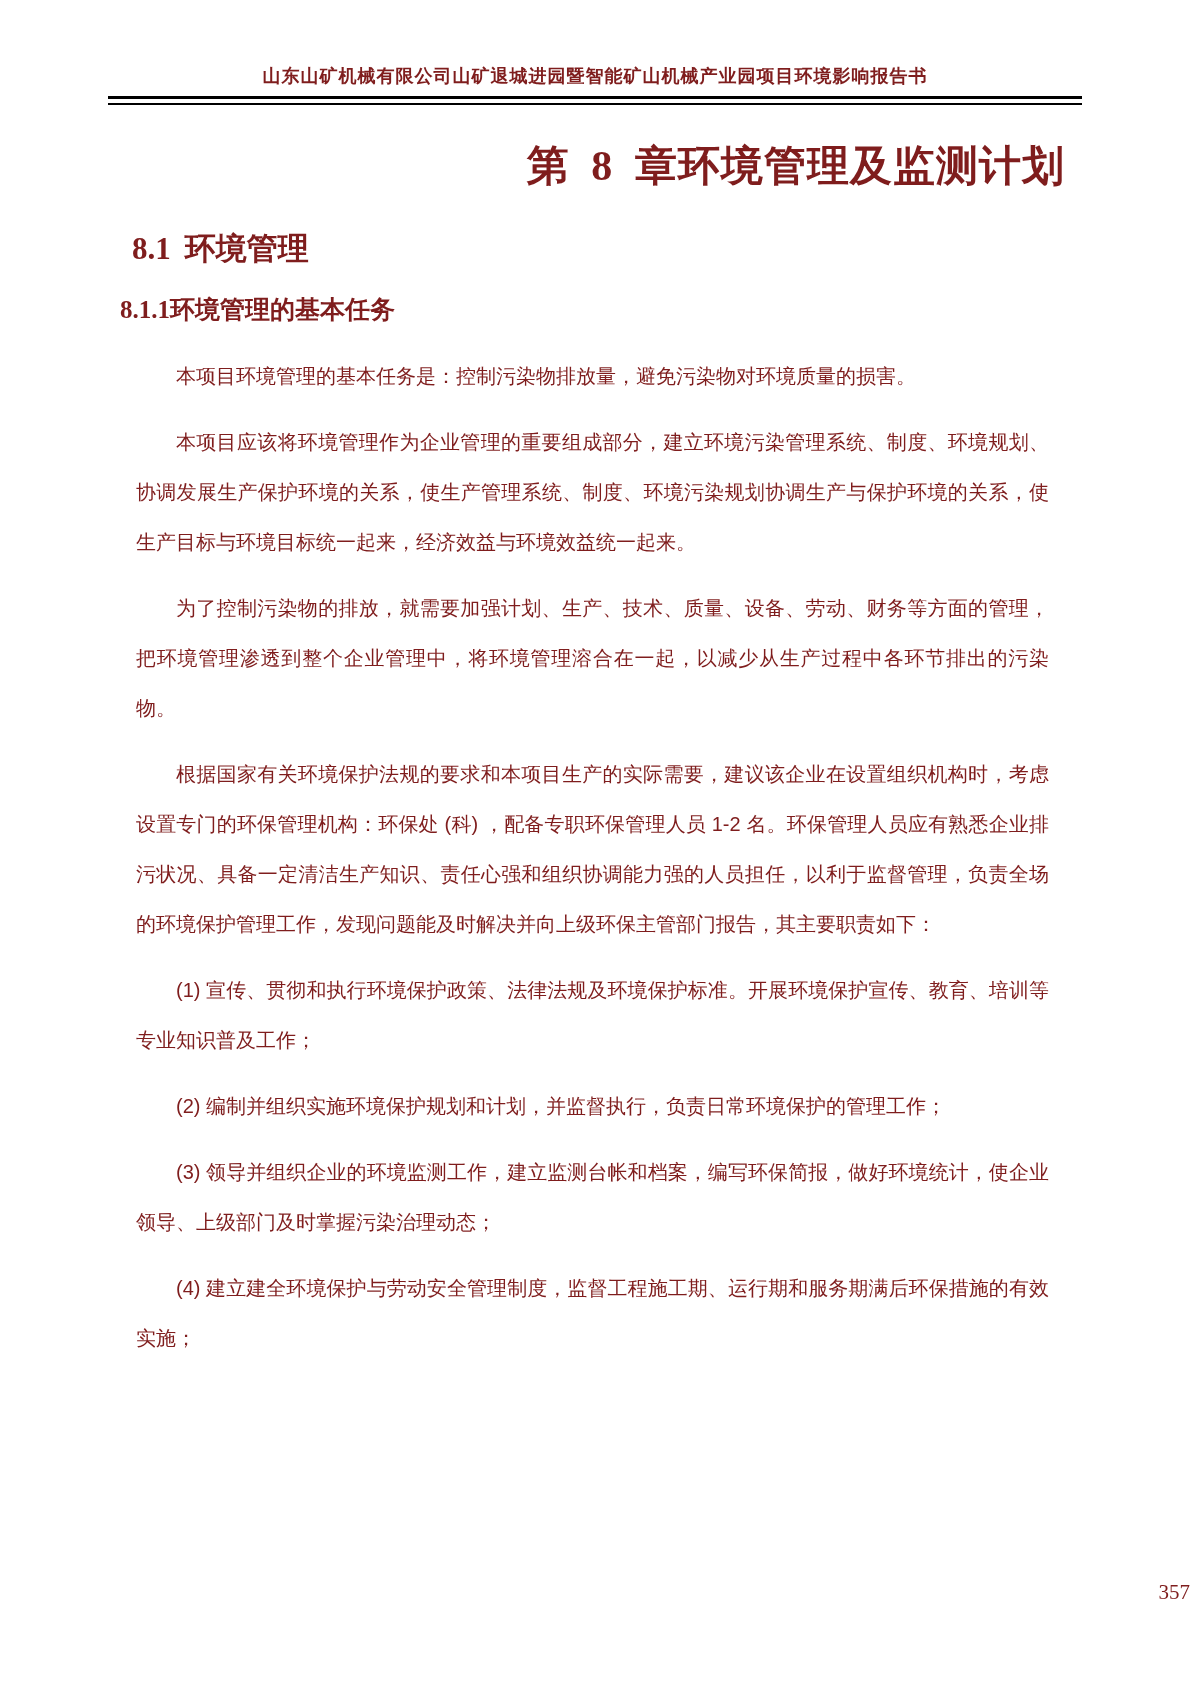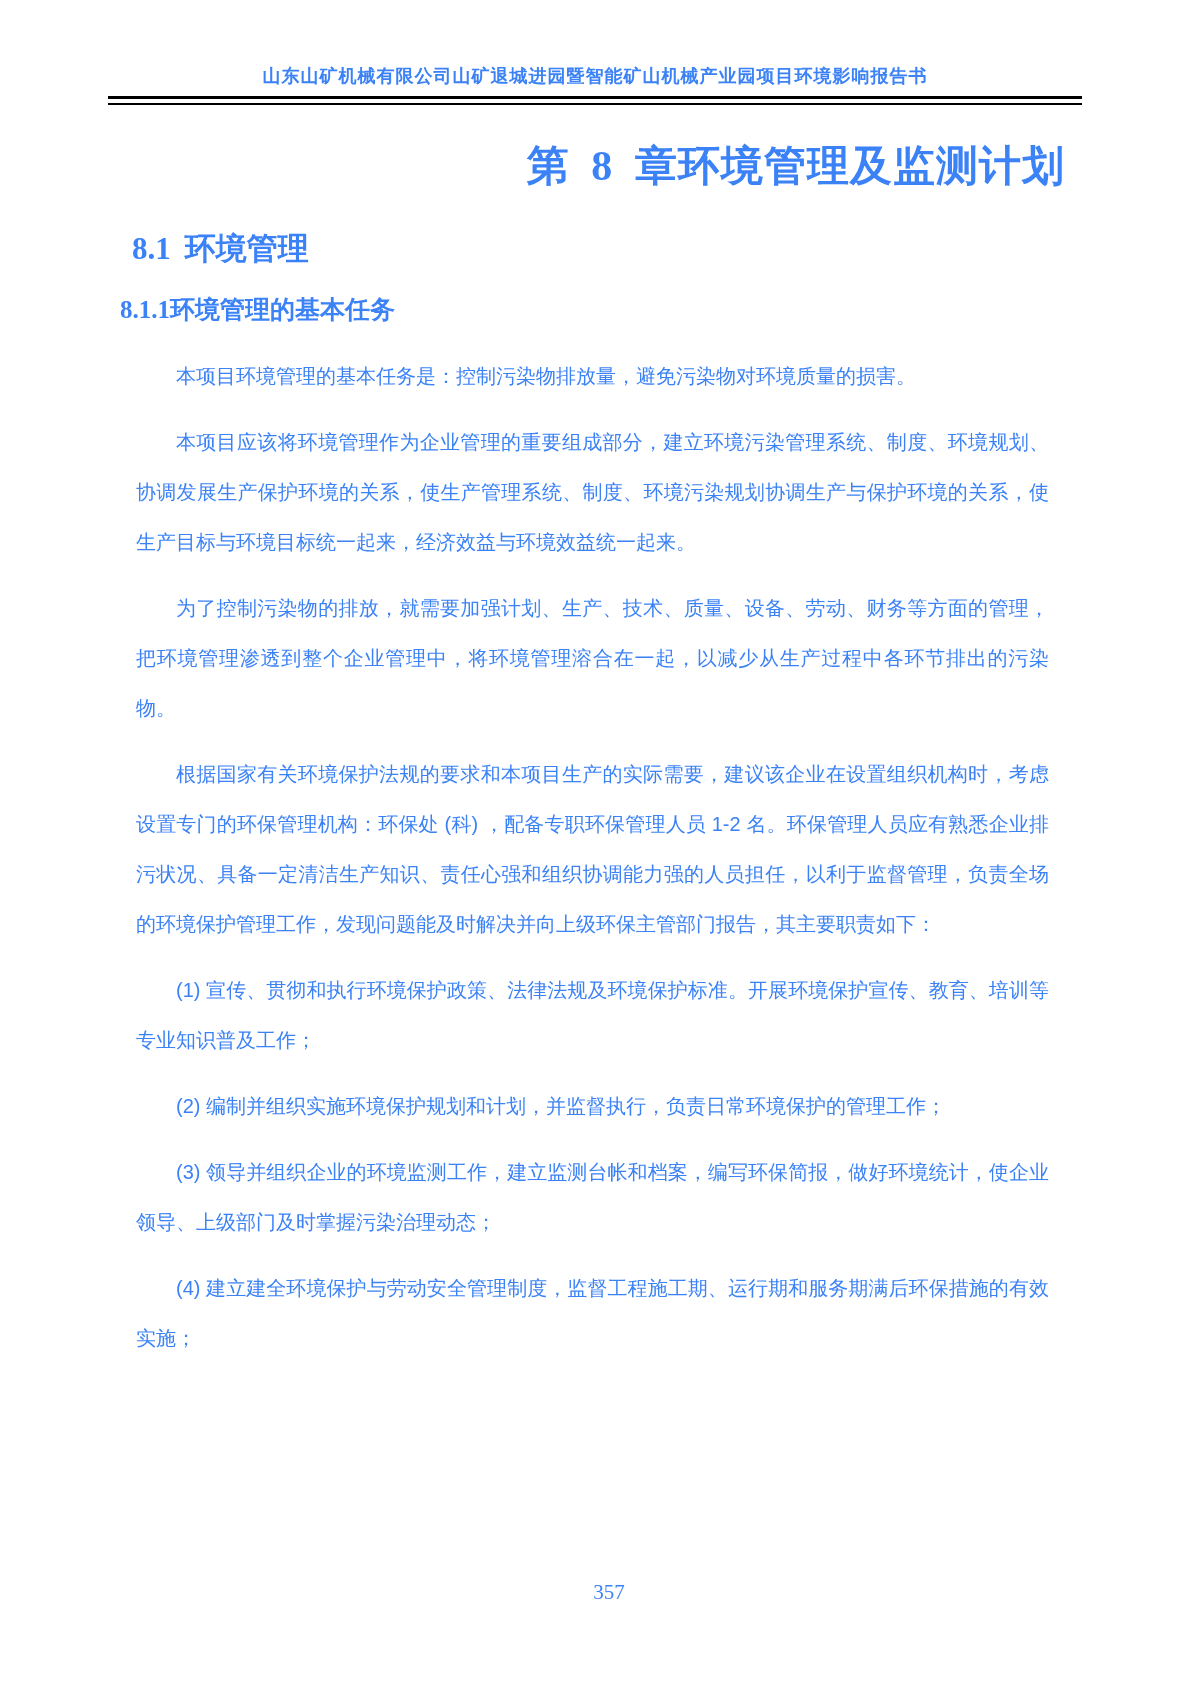--- a/index.html
+++ b/index.html
@@ -1,21 +1,21 @@
 <!DOCTYPE html>
 <html><head>
 <meta charset="utf-8">
 <style>
   html, body { margin: 0; padding: 0; background: #ffffff; }
   .page {
     position: relative;
     width: 1190px;
     height: 1683px;
     background: #ffffff;
-    color: #3b82f6;
+    color: #7f1d1d;
     font-family: "Liberation Sans", "DejaVu Sans", sans-serif;
     overflow: hidden;
   }
   
   .page-header {
     position: absolute;
     top: 64px;
     left: 108px;
     right: 108px;
     text-align: center;
@@ -74,21 +74,21 @@
     text-align: justify;
     text-justify: inter-character;
     text-indent: 2em;
   }
   
   .page-footer {
     position: absolute;
     left: 0;
     right: 0;
     bottom: 78px;
-    text-align: center;
+    text-align: right;
     padding-left: 28px;
   }
   .page-number {
     font-family: "Liberation Serif", "DejaVu Serif", serif;
     font-size: 21px;
   }
 </style>
 </head>
 <body>
 

